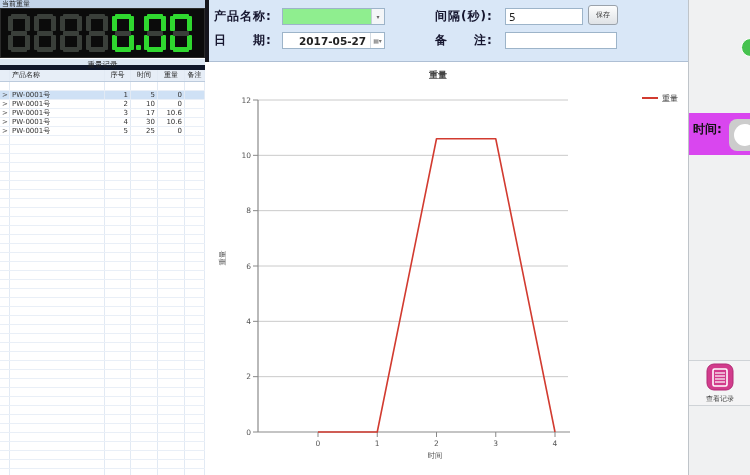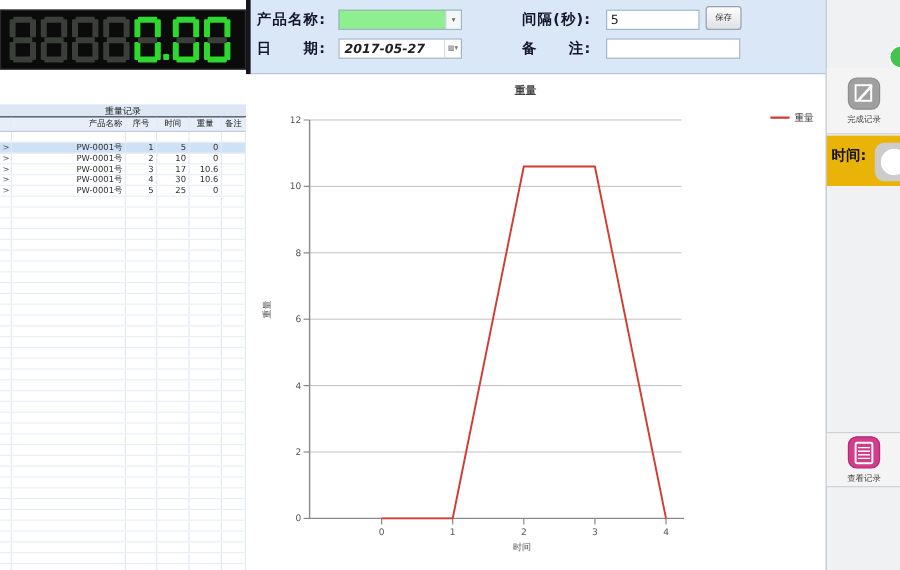--- a/index.html
+++ b/index.html
@@ -12,27 +12,27 @@
                font-size:7px; color:#222; line-height:8px; padding-left:2px; }
   #led { position:absolute; left:0; top:8px; width:205px; height:50px; background:#0b0b0b;
          display:flex; align-items:center; padding:5px 5px; border:1px solid #2a2a2a; }
   .digit { position:relative; width:22px; height:38px; margin:0 2px; flex:0 0 auto; }
   .seg { position:absolute; border-radius:1px; }
   .dp  { width:5px; height:5px; border-radius:1px; margin:0 1px 2px 0; align-self:flex-end; flex:0 0 auto; }
 
   #tbl { position:absolute; left:0; top:59px; width:205px; height:416px; background:#fff;
          font-size:7px; color:#333; }
   #tbl-title { height:11px; line-height:11px; text-align:center; background:#dce7f3;
-               border-bottom:1px solid #0f172a; font-size:7.5px; color:#222;margin-top:28px; }
+               border-bottom:5px solid #0f172a; font-size:7.5px; color:#222; }
   .trow { display:flex; height:9px; line-height:8px; border-bottom:1px solid #e9eff7; }
   .trow.hdr { height:12px; line-height:11px; background:#e7eef7; border-bottom:1px solid #bccbdd; font-size:7px; color:#222; }
   .trow.sel { background:#cfe1f5; }
   .tc { border-right:1px solid #e2eaf4; overflow:hidden; white-space:nowrap; padding:0 2px; }
   .c-ind  { width:10px; color:#555; }
-  .c-prod { width:95px;text-align:right; }
+  .c-prod { width:95px; }
   .c-seq  { width:26px; text-align:right; }
   .c-time { width:27px; text-align:right; }
   .c-wt   { width:27px; text-align:right; }
   .c-note { flex:1; }
   .hdr .c-seq,.hdr .c-time,.hdr .c-wt,.hdr .c-note { text-align:center; }
 
   
   #divider-dark { position:absolute; left:205px; top:0; width:4px; height:62px; background:#15151c; }
   #divider-light{ position:absolute; left:205px; top:62px; width:1px; height:413px; background:#d5dde6; }
 
@@ -41,47 +41,50 @@
           border-bottom:1px solid #aebfd4; }
   .flabel { position:absolute; font-size:12px; font-weight:700; color:#15152e; letter-spacing:1px; white-space:nowrap; }
   .finput { position:absolute; height:17px; background:#fff; border:1px solid #9db4c9; font-size:10.5px;
             color:#222; padding:1px 3px; font-family:"DejaVu Sans", sans-serif; }
   #product-combo { position:absolute; left:73px; top:8px; width:103px; height:17px; background:#8fee8f;
                    border:1px solid #9db4c9; display:flex; }
   #product-combo .arrow { margin-left:auto; width:13px; background:#f4f6f8; border-left:1px solid #c4cfd8;
                           font-size:6px; color:#666; text-align:center; line-height:15px; }
   #date-box { position:absolute; left:73px; top:32px; width:103px; height:17px; background:#fff;
               border:1px solid #9db4c9; display:flex; align-items:center; font-size:10.5px; font-weight:700; color:#222; }
-  #date-box .dval { padding-left:4px; flex:1;font-style:italic; }
+  #date-box .dval { padding-left:16px; flex:1; }
   #date-box .dpick { width:14px; border-left:1px solid #d4dbe2; font-size:6px; color:#777; text-align:center; line-height:15px; }
   #save-btn { position:absolute; left:379px; top:5px; width:30px; height:20px;
               background:linear-gradient(#fdfdfd,#dfe2e6); border:1px solid #9aa2ab; border-radius:3px;
               font-size:7px; color:#333; text-align:center; line-height:18px; }
 
   
   #chart { position:absolute; left:205px; top:62px; width:483px; height:413px; background:#fff; }
 
   
   #sidebar { position:absolute; left:688px; top:0; width:62px; height:475px; background:#f0f1f2;
              border-left:1px solid #bfc4c9; }
   .sb-btn { position:absolute; left:0; width:62px; display:flex; flex-direction:column; align-items:center;
             justify-content:center; background:#f4f4f5; border-bottom:1px solid #cfd3d7; cursor:pointer; }
   .sb-btn .lbl { font-size:7px; color:#444; margin-top:2px; white-space:nowrap; }
-  #sb-time { position:absolute; left:0; top:113px; width:62px; height:42px; background:#eab308; }
+  #sb-time { position:absolute; left:0; top:113px; width:62px; height:42px; background:#d946ef; }
   #sb-time .tlbl { position:absolute; left:4px; top:8px; font-size:12px; font-weight:700; color:#111; }
   #clock-blob { position:absolute; right:-10px; top:6px; width:32px; height:32px; background:#cccccc;
                 border-radius:8px; overflow:hidden; }
   #clock-blob .face { position:absolute; left:5px; top:5px; width:22px; height:22px; background:#fff; border-radius:50%; }
   #green-badge { position:absolute; right:-10px; top:38px; width:19px; height:19px; border-radius:50%;
                  background:#46c24f; border:1px solid #fff; }
 </style>
 </head>
 <body>
 
 <div id="left-panel">
+  <div id="top-strip">
+    <span>当前重量</span>
+  </div>
 
   <div id="led" style="background: rgb(11, 11, 11);">
       <div class="digit">
         <div class="seg" style="left: 3px; top: 0px; width: 16px; height: 5px; background: rgb(58, 63, 58);"></div>
         <div class="seg" style="left: 17px; top: 2px; width: 5px; height: 15px; background: rgb(58, 63, 58);"></div>
         <div class="seg" style="left: 17px; top: 21px; width: 5px; height: 15px; background: rgb(58, 63, 58);"></div>
         <div class="seg" style="left: 3px; top: 33px; width: 16px; height: 5px; background: rgb(58, 63, 58);"></div>
         <div class="seg" style="left: 0px; top: 21px; width: 5px; height: 15px; background: rgb(58, 63, 58);"></div>
         <div class="seg" style="left: 0px; top: 2px; width: 5px; height: 15px; background: rgb(58, 63, 58);"></div>
         <div class="seg" style="left: 3px; top: 16.5px; width: 16px; height: 5px; background: rgb(58, 63, 58);"></div>
@@ -573,28 +576,20 @@
       <line x1="53" y1="370" x2="365" y2="370" stroke="#8a8a8a" stroke-width="1.2"></line>
       <text x="20" y="196" text-anchor="middle" font-size="7.5" fill="#555" transform="rotate(-90 20 196)">重量</text>
       <text x="230" y="396" text-anchor="middle" font-size="7.5" fill="#555">时间</text>
       <polyline points="113,370 172.25,370 231.5,76.73333333333335 290.75,76.73333333333335 350,370" fill="none" stroke="#d23b30" stroke-width="1.6" stroke-linejoin="round"></polyline>
     </svg>
 </div>
 
 <div id="sidebar">
 
 
-  <div class="sb-btn" style="top:57px; height:55px">
-    <svg width="30" height="30" viewBox="0 0 30 30">
-      <rect x="2" y="2" width="26" height="26" rx="7" fill="#a0a0a0" stroke="#8d8d8d"></rect>
-      <rect x="8" y="8" width="13" height="13" fill="none" stroke="#fff" stroke-width="1.6"></rect>
-      <line x1="11" y1="20" x2="21" y2="9" stroke="#fff" stroke-width="2.2" stroke-linecap="round"></line>
-    </svg>
-    <span class="lbl">完成记录</span>
-  </div>
 
   <div id="sb-time">
     <span class="tlbl">时间:</span>
     <div id="clock-blob">
         <div class="face"></div>
       </div>
   </div>
 
   <div class="sb-btn" style="top:360px; height:46px; border-top:1px solid #cfd3d7">
     <svg width="30" height="30" viewBox="0 0 30 30">

